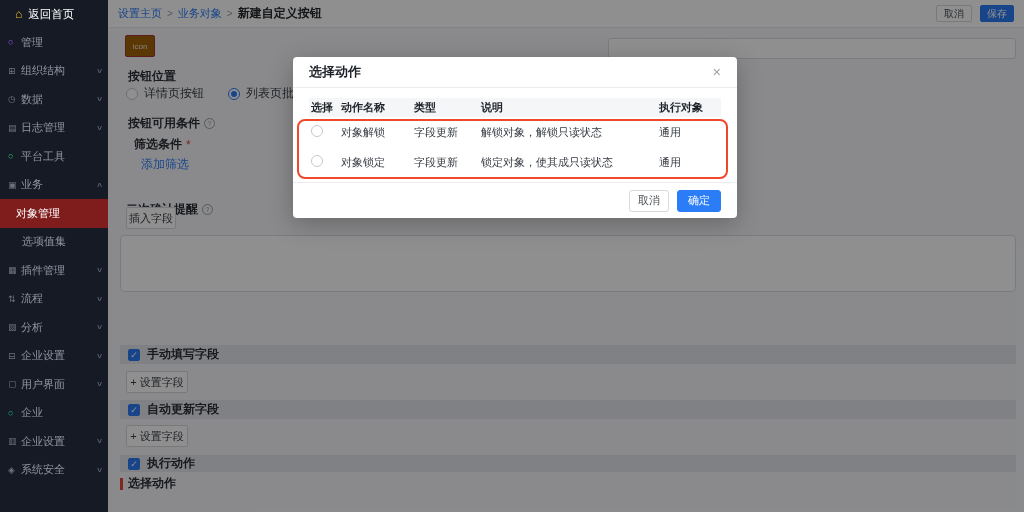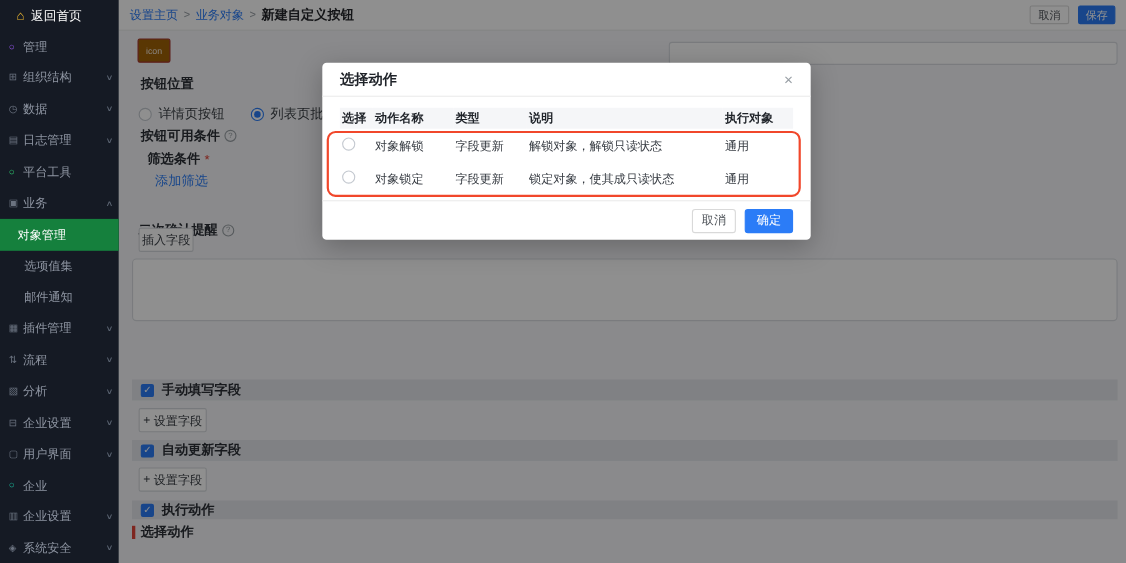--- a/index.html
+++ b/index.html
@@ -9,21 +9,21 @@
 
   
   .sidebar { position:absolute; left:0; top:0; width:108px; height:512px; background:#151a24; z-index:10; }
   .side-home { display:flex; align-items:center; height:28px; padding-left:15px; color:#fff; font-size:11.5px; cursor:pointer; }
   .side-home .s-home { color:#e8b430; font-size:12px; margin-right:6px; }
   .side-item { display:flex; align-items:center; height:28.5px; padding-left:8px; padding-right:6px; color:#8f96a3; font-size:11px; cursor:pointer; }
   .side-item .s-icon { width:13px; font-size:9px; color:#6b7380; flex:none; }
   .side-item .s-label { white-space:nowrap; overflow:hidden; }
   .side-item .s-chev { margin-left:auto; font-size:7px; color:#5b6472; transform:scaleX(1.4); }
   .side-item.child { padding-left:22px; }
-  .side-item.active { background:#15803d; color:#fff;padding-left:16px; }
+  .side-item.active { background:#7f1d1d; color:#fff;padding-left:16px; }
 
   
   .topbar { position:absolute; left:108px; top:0; right:0; height:28px; background:#ffffff; border-bottom:1px solid #e9e9e9; display:flex; align-items:center; padding:0 10px; z-index:1; }
   .crumb-link { color:#2b7cf7; font-size:11px; cursor:pointer; }
   .crumb-sep { color:#9aa0a6; font-size:10px; margin:0 5px; }
   .crumb-current { color:#25272b; font-size:12px; font-weight:bold; }
   .topbar-btns { margin-left:auto; display:flex; gap:8px; }
   .btn { display:inline-flex; align-items:center; justify-content:center; border-radius:2px; font-size:10px; cursor:pointer; }
   .btn-plain { background:#fff; border:1px solid #d9d9d9; color:#4e5359; width:36px; height:17px; }
   .btn-primary { background:#2b7cf7; border:1px solid #2b7cf7; color:#fff; width:34px; height:17px; }
@@ -108,23 +108,20 @@
           <span class="s-icon">▣</span>
           <span class="s-label">业务</span>
           <span class="s-chev">∧</span>
         </div>
         <div class="side-item child active">
           <span class="s-label">对象管理</span>
         </div>
         <div class="side-item child">
           <span class="s-label">选项值集</span>
         </div>
-        <div class="side-item child">
-          <span class="s-label">邮件通知</span>
-        </div>
         <div class="side-item">
           <span class="s-icon">▦</span>
           <span class="s-label">插件管理</span>
           <span class="s-chev">∨</span>
         </div>
         <div class="side-item">
           <span class="s-icon">⇅</span>
           <span class="s-label">流程</span>
           <span class="s-chev">∨</span>
         </div>
@@ -172,21 +169,21 @@
     </div>
   </header>
 
   <div class="content">
     <div class="abs icon-box">icon</div>
     <input class="abs top-input" style="">
 
     <div class="abs fld-label" style="left:20px; top:40px;">
       <span>按钮位置</span>
     </div>
-    <div class="abs radio-row" style="left:18px; top:67px;font-family:Liberation Mono, monospace;">
+    <div class="abs radio-row" style="left:18px; top:57px;font-family:Liberation Mono, monospace;">
       <span class="radio-opt">
         <span class="radio"></span>
         <span>详情页按钮</span>
       </span>
       <span class="radio-opt">
         <span class="radio on"></span>
         <span>列表页批量按钮</span>
       </span>
     </div>
 

